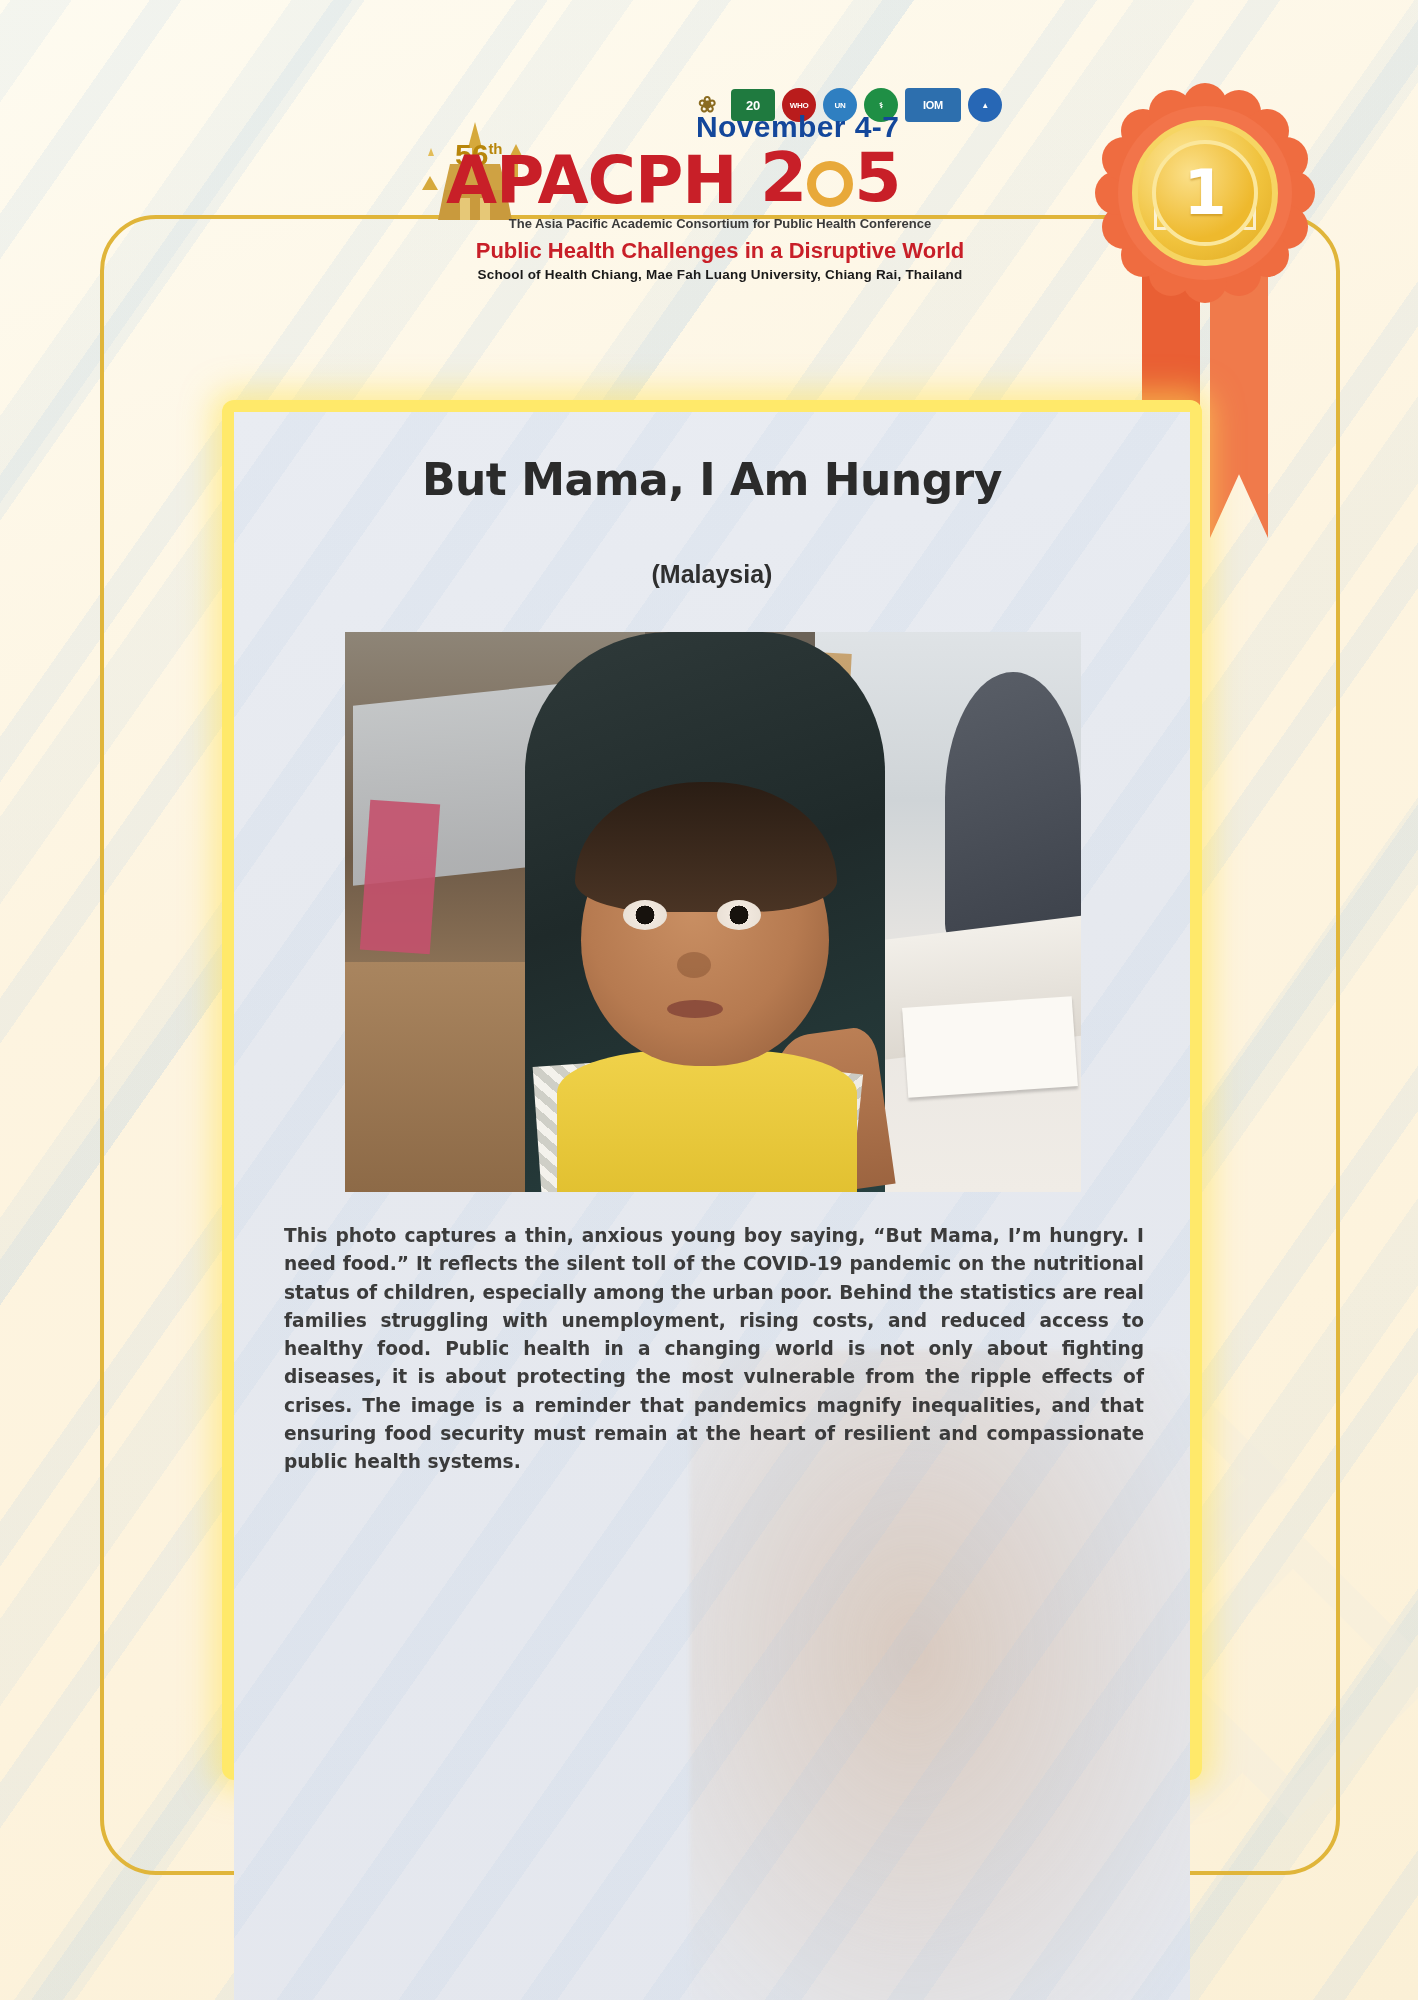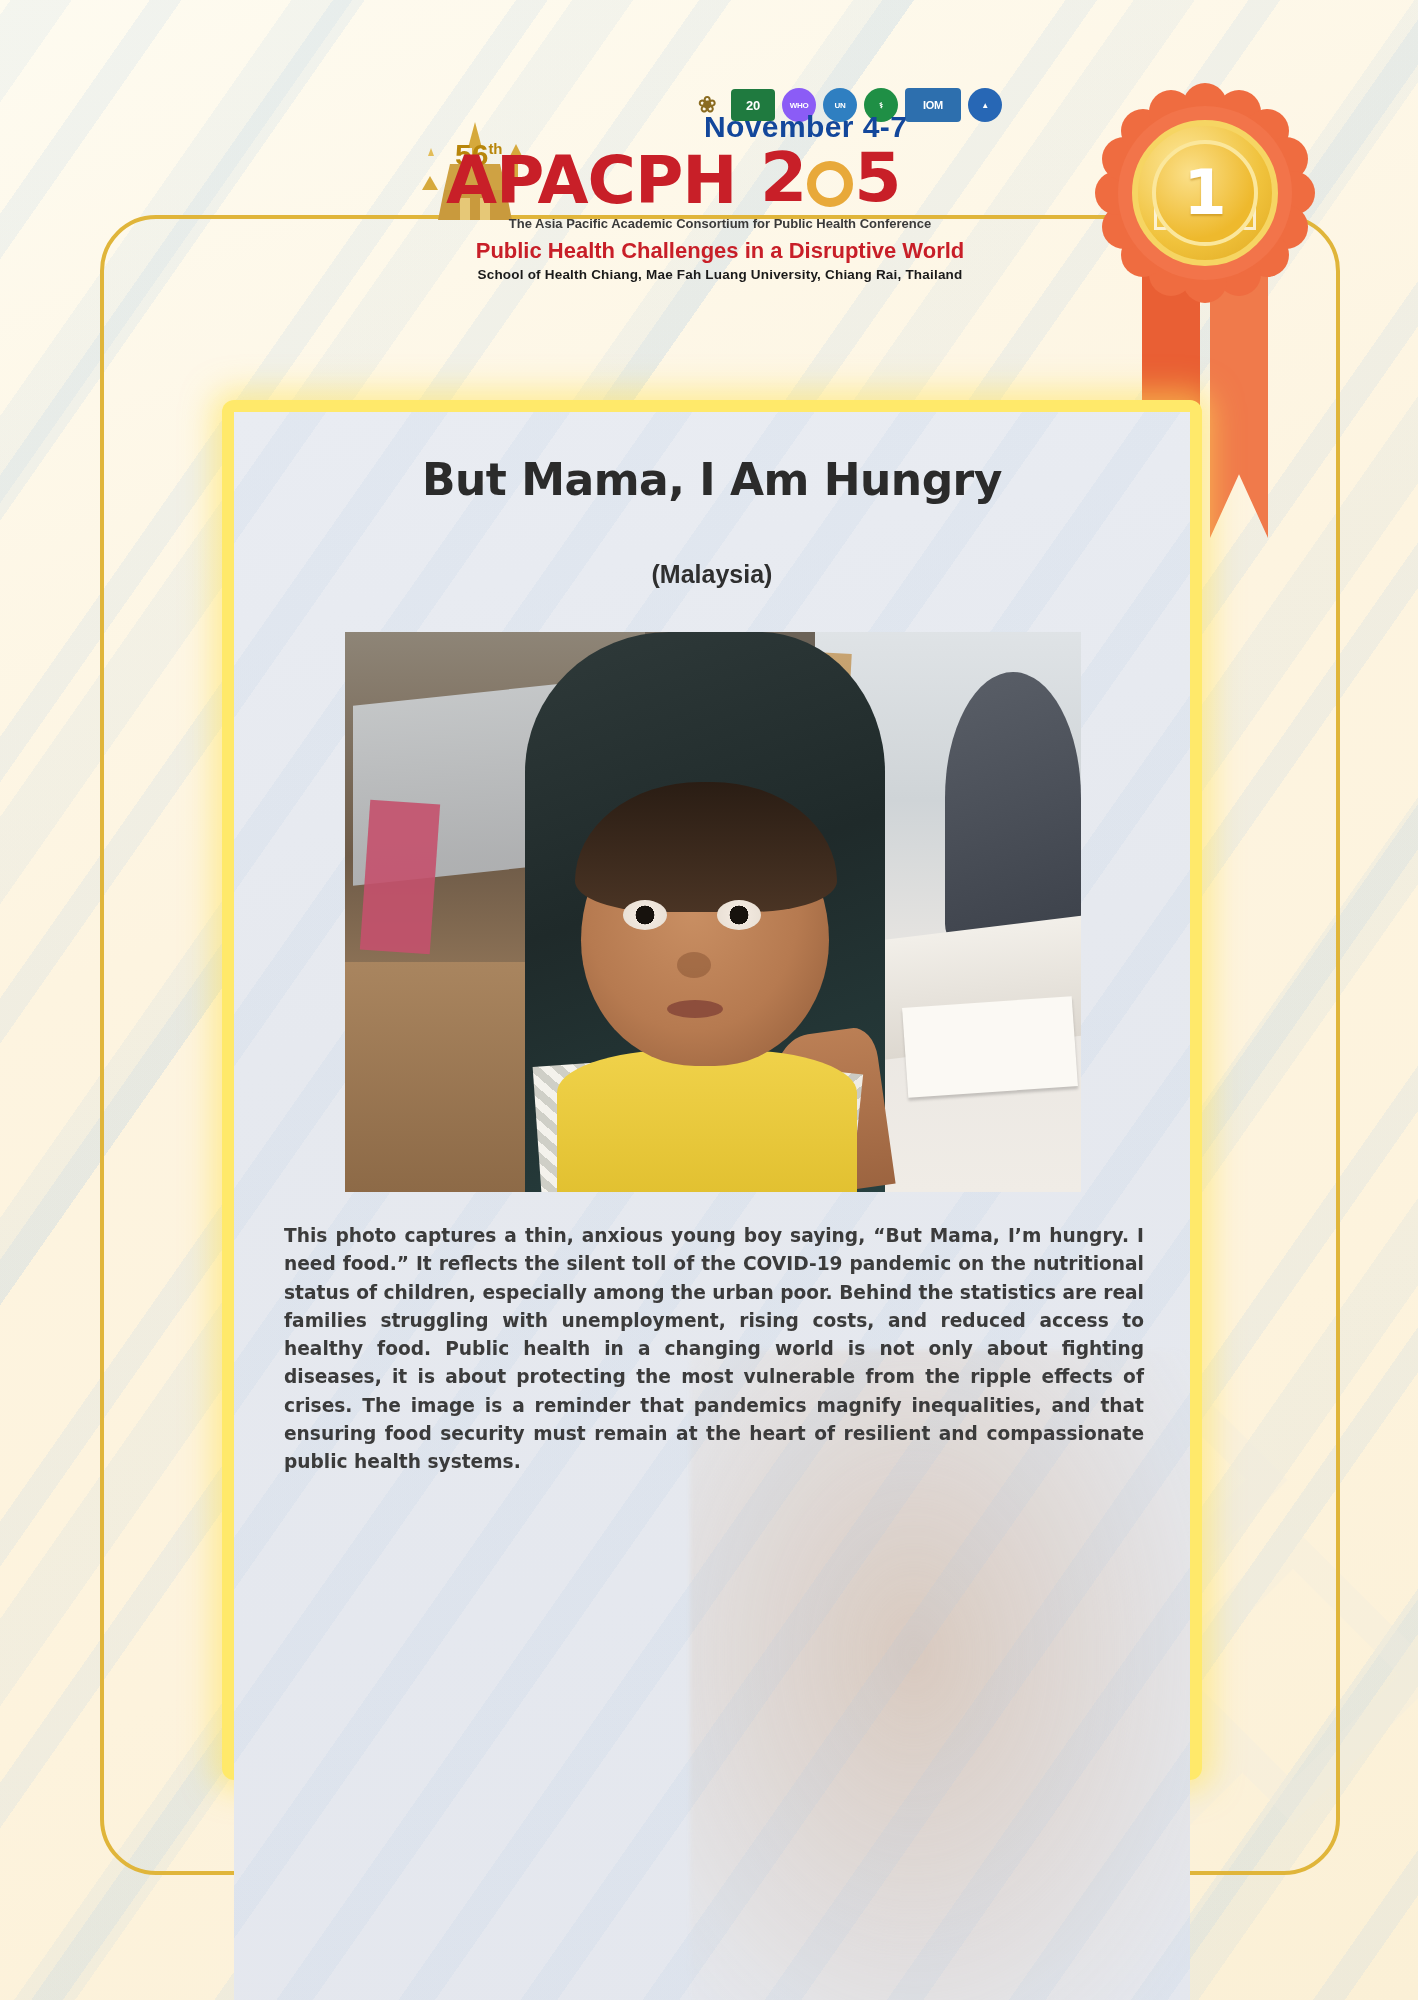--- a/index.html
+++ b/index.html
@@ -92,21 +92,21 @@
     align-items: center;
     justify-content: center;
     font-size: 8px;
     color: #fff;
     font-weight: bold;
     letter-spacing: -0.3px;
     overflow: hidden;
   }
   .plogo.emblem { background: transparent; color:#8a6b20; font-size:22px; line-height:1;}
   .plogo.g20 { background: #1f7a3f; border-radius: 4px; width: 44px; height: 32px; font-size: 13px;}
-  .plogo.who { background: #8b5cf6; text-align: center; }
+  .plogo.who { background: #b91c1c; text-align: center; }
   .plogo.un { background: #2f7fc1; }
   .plogo.green { background: #1f8f45; }
   .plogo.iom { background: #2d6fae; width: 56px; border-radius: 4px; font-size: 11px;}
   .plogo.blue2 { background: #2767b5; }
 
   .logo-wrap {
     position: absolute;
     left: 420px;
     top: 120px;
     width: 580px;
@@ -122,21 +122,21 @@
   .fiftysix sup { font-size: 15px; }
   .temple {
     position: absolute;
     left: 0px;
     top: 0px;
     width: 110px;
     height: 110px;
   }
   .nov-date {
     position: absolute;
-    left: 284px;
+    left: 276px;
     top: -10px;
     color: #13479b;
     font-weight: bold;
     font-size: 30px;
     letter-spacing: .4px;
   }
   .apacph-text {
     position: absolute;
     left: 26px;
     top: 22px;

